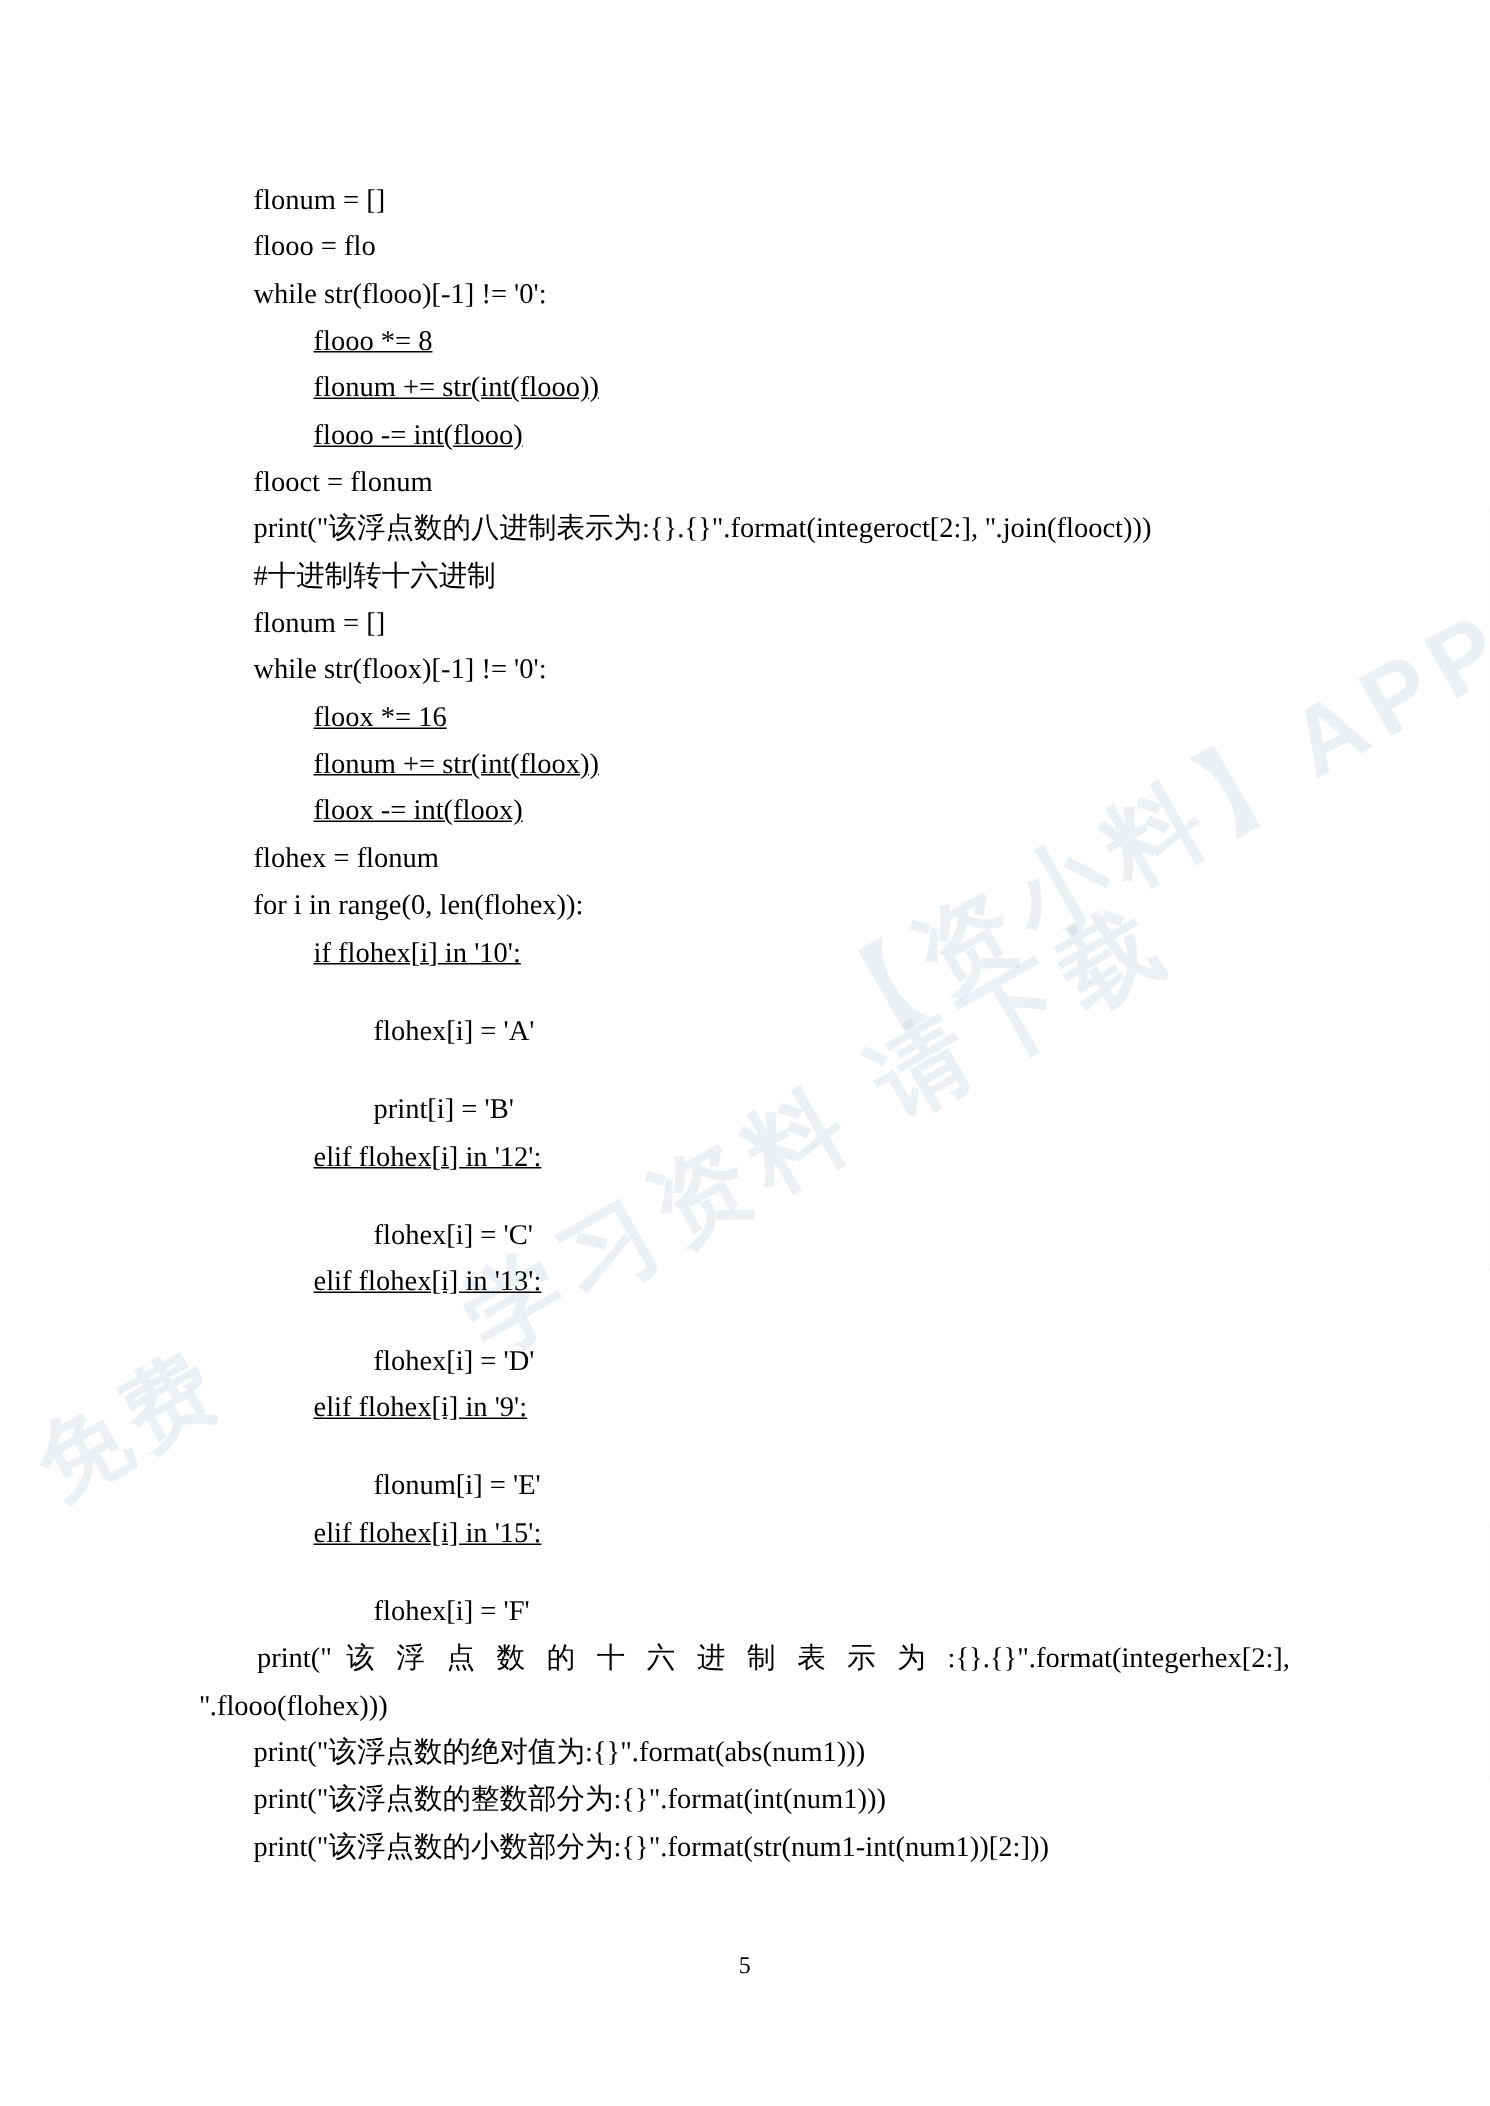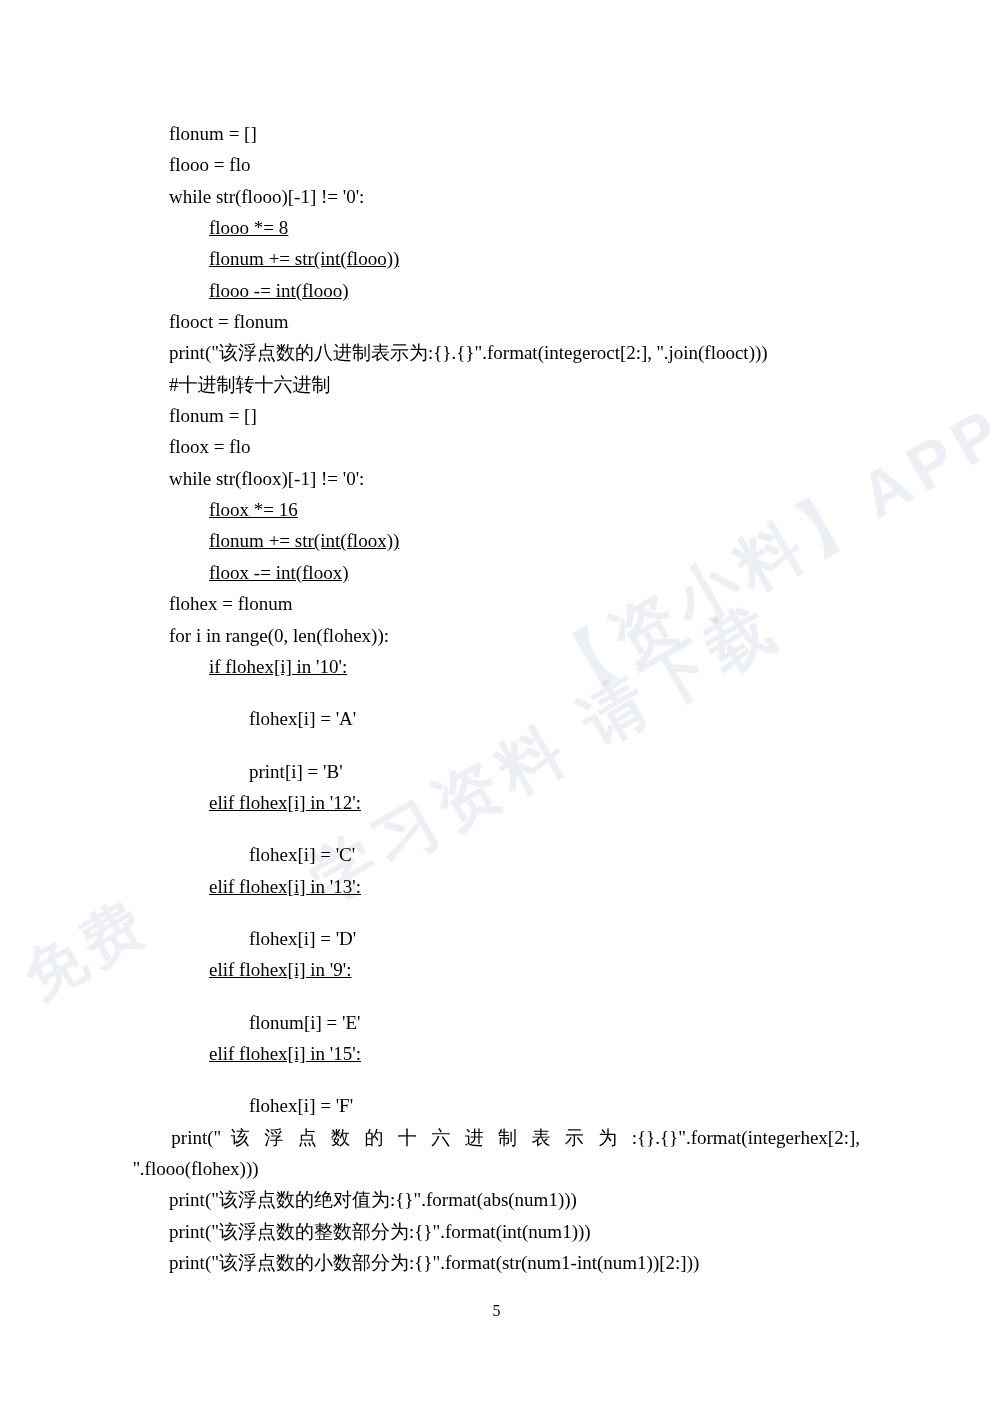--- a/index.html
+++ b/index.html
@@ -68,21 +68,20 @@
         <div class="line i1">flonum = []</div>
         <div class="line i1">flooo = flo</div>
         <div class="line i1">while str(flooo)[-1] != '0':</div>
         <div class="line i2">flooo *= 8</div>
         <div class="line i2">flonum += str(int(flooo))</div>
         <div class="line i2">flooo -= int(flooo)</div>
         <div class="line i1">flooct = flonum</div>
         <div class="line i1">print("该浮点数的八进制表示为:{}.{}".format(integeroct[2:], ''.join(flooct)))</div>
         <div class="line i1">#十进制转十六进制</div>
         <div class="line i1">flonum = []</div>
-        <div class="line i1">floox = flo</div>
         <div class="line i1">while str(floox)[-1] != '0':</div>
         <div class="line i2">floox *= 16</div>
         <div class="line i2">flonum += str(int(floox))</div>
         <div class="line i2">floox -= int(floox)</div>
         <div class="line i1">flohex = flonum</div>
         <div class="line i1">for i in range(0, len(flohex)):</div>
         <div class="line i2">if flohex[i] in '10':</div>
         <div class="line i3">flohex[i] = 'A'</div>
         <div class="line i3">print[i] = 'B'</div>
         <div class="line i2">elif flohex[i] in '12':</div>

